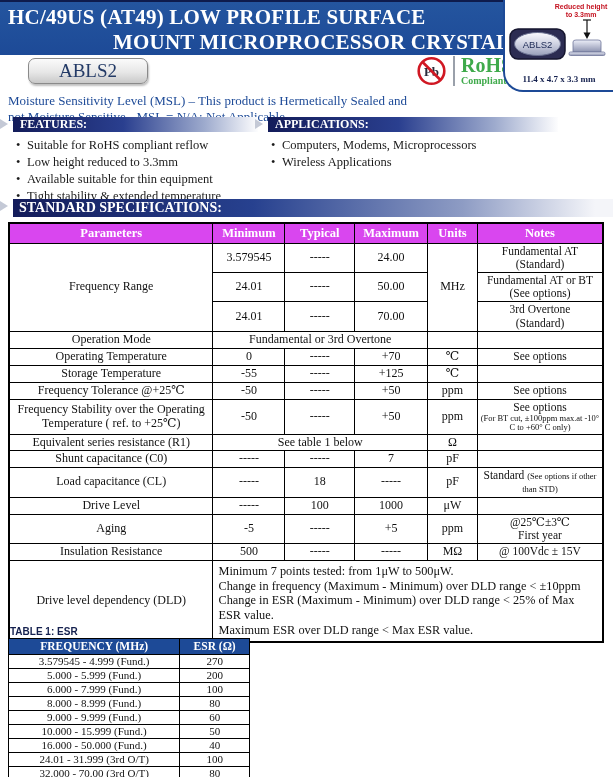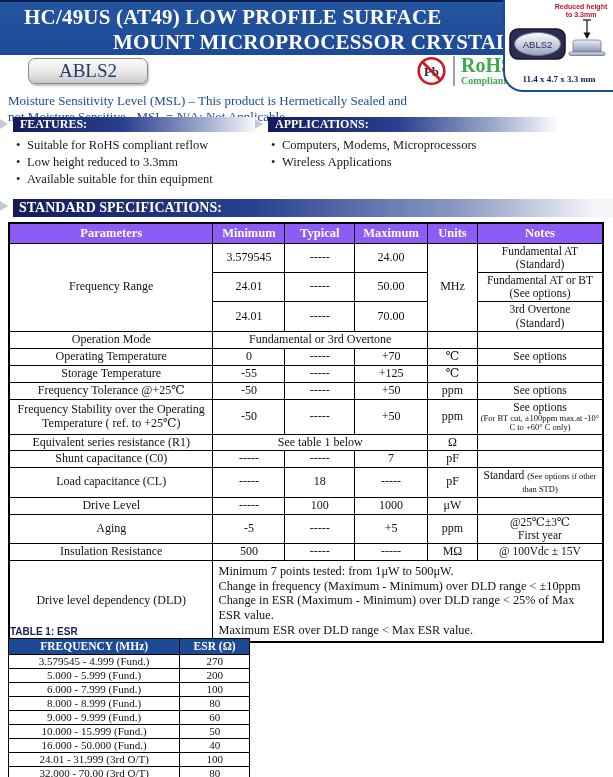--- a/index.html
+++ b/index.html
@@ -5,21 +5,21 @@
   * { margin:0; padding:0; box-sizing:border-box; }
   html,body { width:613px; height:777px; }
   body {
     position:relative; overflow:hidden; background:#fff;
     font-family:"Liberation Serif","DejaVu Serif",serif; color:#111;
   }
 
   
   .title-bar{ position:absolute; top:0; left:0; width:613px; height:55px;
     background:linear-gradient(#24559f,#1d4a97); border-top:2px solid #0e1b4d; }
-  .title-l1{ color:#fff; font-weight:bold; font-size:21px; line-height:25px; padding:3px 0 0 24px; letter-spacing:.2px;}
+  .title-l1{ color:#fff; font-weight:bold; font-size:21px; line-height:25px; padding:3px 0 0 8px; letter-spacing:.2px;}
   .title-l2{ color:#fff; font-weight:bold; font-size:21px; line-height:24px; padding-left:113px; letter-spacing:.2px;}
 
   
   .corner-panel{ position:absolute; top:0; right:0; width:110px; height:92px; background:#fff;
     border-left:2px solid #1d4a97; border-bottom:2px solid #1d4a97; border-bottom-left-radius:20px; z-index:5; padding:2px 2px 0 6px;}
   .reduced-note{ position:absolute; top:3px; right:4px; width:56px; text-align:center;
     color:#c41220; font-size:7px; line-height:8px; font-weight:bold; font-family:"Liberation Sans",sans-serif;}
   .panel-svg{ position:absolute; top:12px; left:4px; }
   .panel-dims{ position:absolute; bottom:6px; left:0; width:100%; text-align:center;
     color:#14204e; font-weight:bold; font-size:9px; }
@@ -53,21 +53,21 @@
 
   .std-sec{ position:absolute; top:199px; left:13px; width:600px;}
   .std-sec .sec-bar{ height:18px; font-size:14px; line-height:18px; padding-left:6px;
     background:linear-gradient(90deg,#131c5a 0%,#27418f 40%,#8e9cc4 75%,#f4f5f9 97%);}
 
   
   .spec-table{ position:absolute; top:222px; left:8px; width:596px; border-collapse:collapse;
     border:2px solid #000; }
   .spec-table th,.spec-table td{ border:1px solid #000; text-align:center; vertical-align:middle;
     font-size:12px; line-height:1.15; padding:1px 2px;}
-  .spec-table th{ background:#8b5cf6; color:#fff; font-weight:bold; font-size:12.5px; height:20px;}
+  .spec-table th{ background:#d946ef; color:#fff; font-weight:bold; font-size:12.5px; height:20px;}
   .col-param{width:205px;} .col-min{width:72px;} .col-typ{width:70px;} .col-max{width:73px;}
   .col-unit{width:50px;} .col-note{width:126px;}
   .spec-table td.note{ font-size:11.5px; }
   .sm{ font-size:8.5px; line-height:1.1; display:block;}
   .sm-in{ font-size:8.5px; }
   tr.h25 td{height:25px;} tr.h16 td{height:16px;} tr.h17 td{height:17px;}
   tr.h26 td{height:26px;} tr.h32 td{height:32px;} tr.hAging td{height:26px;border-radius:12px;}
   td.dld-cell{ text-align:left; font-size:12.3px; line-height:1.2; padding:3px 5px; height:70px;margin-top:40px;}
 
   
@@ -146,20 +146,21 @@
 
 <div class="features-sec">
   <div class="sec-bar">
     <span class="chev"></span>
     <span>FEATURES:</span>
   </div>
   <ul class="blist">
     <li>Suitable for RoHS compliant reflow</li>
     <li>Low height reduced to 3.3mm</li>
     <li>Available suitable for thin equipment</li>
+    <li>Tight stability &amp; extended temperature</li>
   </ul>
 </div>
 
 <div class="apps-sec">
   <div class="sec-bar">
     <span class="chev"></span>
     <span>APPLICATIONS:</span>
   </div>
   <ul class="blist">
     <li>Computers, Modems, Microprocessors</li>

